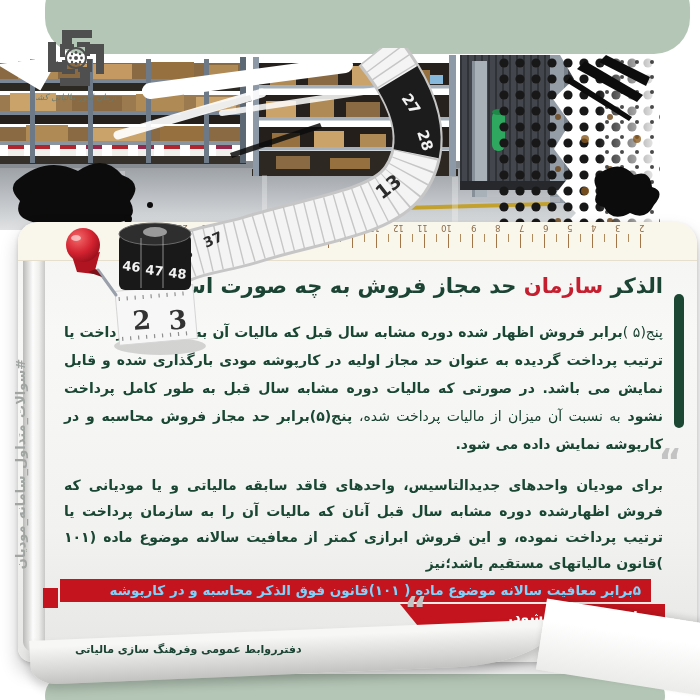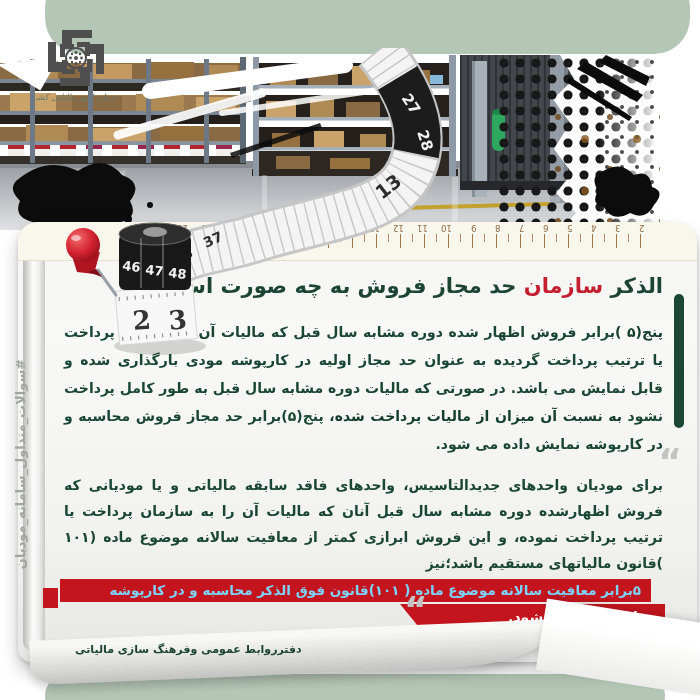--- a/index.html
+++ b/index.html
@@ -31,21 +31,21 @@
   .rcell{position:relative;width:24px;height:38px;flex:0 0 24px;}
   .rcell i{position:absolute;right:1px;top:1px;font-style:normal;font-size:8.5px;color:#8d6b45;
     display:inline-block;transform:rotate(180deg);font-family:"DejaVu Sans",sans-serif;}
   .rcell::after{content:'';position:absolute;right:4px;top:12px;width:1.5px;height:14px;background:#a3764a;}
   .rcell::before{content:'';position:absolute;right:16px;top:12px;width:1px;height:8px;background:#b08b5e;}
   .page-body{position:absolute;left:0;right:0;top:38px;bottom:0;padding:0 34px 0 46px;direction:rtl;}
   .title{margin:10px 0 0;font-size:21px;line-height:33px;font-weight:bold;color:#1c4435;text-align:right;}
   .title .hl{color:#c51f2f;}
   .para{direction:rtl;text-align:justify;color:#1a4634;font-weight:700;margin:0;}
   .p1{margin-top:15px;font-size:14px;line-height:28px;}
-  .p1 b{font-weight:700;color:#123c2b;}
+  .p1 b{font-weight:400;color:#123c2b;}
   .p2{margin-top:14px;font-size:14px;line-height:26px;}
   .band1{width:591px;margin:3px 12px 0 0;height:23px;line-height:23px;background:#c4151e;
     color:#7dd3fc;font-size:13.5px;font-weight:800;text-align:right;padding:0 10px;box-sizing:border-box;}
   .band2{width:265px;margin:2px -2px 0 0;margin-left:auto;height:27px;line-height:27px;background:#c4151e;
     color:#fff;font-size:14px;font-weight:800;text-align:right;padding:0 12px 0 0;box-sizing:border-box;
     clip-path:polygon(0 0,100% 0,100% 100%,22px 100%);}
   .accent-bar{position:absolute;right:13px;top:72px;width:10px;height:134px;background:#1b4733;border-radius:5px;}
   .quote{position:absolute;color:#c3c3c3;font-size:36px;line-height:20px;font-weight:bold;}
   .q1{right:15px;top:230px;}
   .q2{left:386px;top:378px;}

